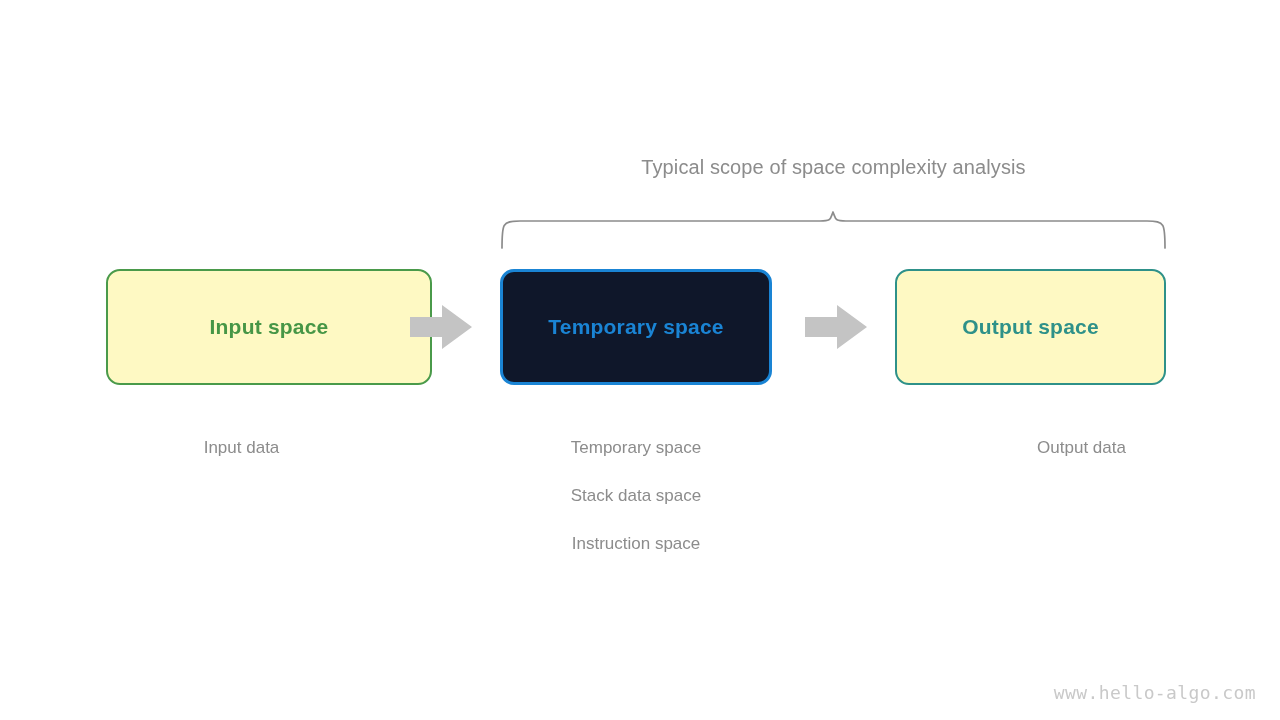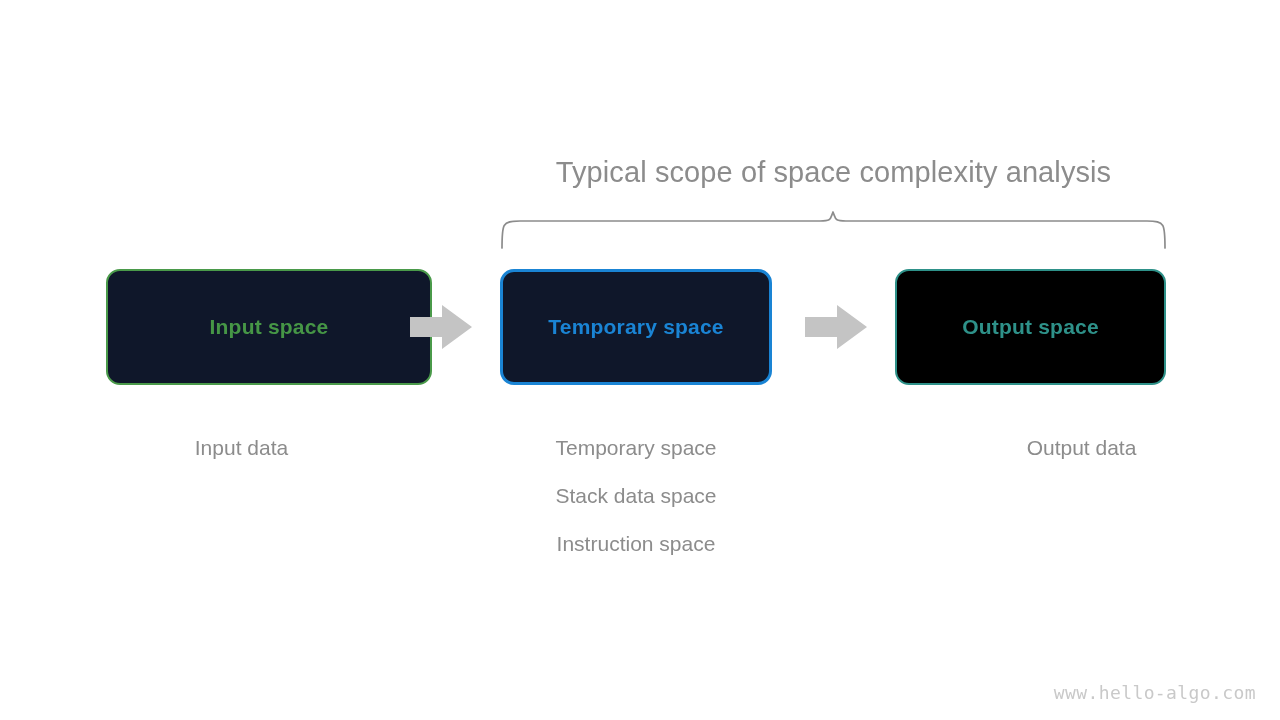--- a/index.html
+++ b/index.html
@@ -24,21 +24,21 @@
     height: 720px;
   }
 
   
   .scope-title {
     position: absolute;
     left: 500px;
     top: 156px;
     width: 667px;
     text-align: center;
-    font-size: 29px;
+    font-size: 20px;
     color: #8c8c8c;
     letter-spacing: 0.1px;
     white-space: nowrap;
   }
 
   
   .brace-svg {
     position: absolute;
     left: 490px;
     top: 203px;
@@ -58,55 +58,55 @@
     justify-content: center;
     font-size: 21px;
     font-weight: bold;
     letter-spacing: 0.2px;
     white-space: nowrap;
   }
   .box-input {
     left: 106px;
     width: 326px;
     border: 2px solid #4a9a4a;
-    background: #0f172a;
+    background: #fef9c3;
     color: #469646;
   }
   .box-temp {
     left: 500px;
     width: 272px;
     border: 3px solid #1a84d4;
     background: #0f172a;
     color: #1a84d4;
   }
   .box-output {
     left: 895px;
     width: 271px;
     border: 2px solid #2e9189;
-    background: #000000;
+    background: #fef9c3;
     color: #2e9189;
   }
 
   
   .arrow {
     position: absolute;
     top: 303px;
     width: 62px;
     height: 48px;
   }
   .arrow-1 { left: 410px; }
   .arrow-2 { left: 805px; }
 
   
   .caption-col {
     position: absolute;
     text-align: center;
   }
   .caption-col .cap-line {
-    font-size: 21px;
+    font-size: 17px;
     color: #8c8c8c;
     line-height: 48px;
     white-space: nowrap;
   }
   .cap-input  { left: 106px; top: 424px; width: 271px; }
   .cap-temp   { left: 500px; top: 424px; width: 272px; }
   .cap-output { left: 946px; top: 424px; width: 271px; }
 
   
   .watermark {

